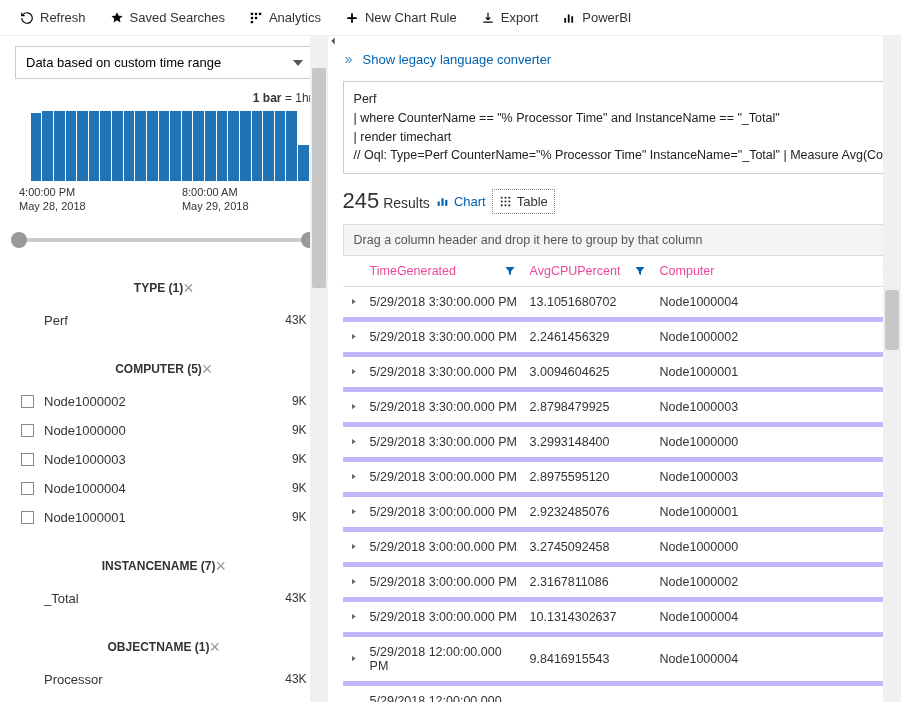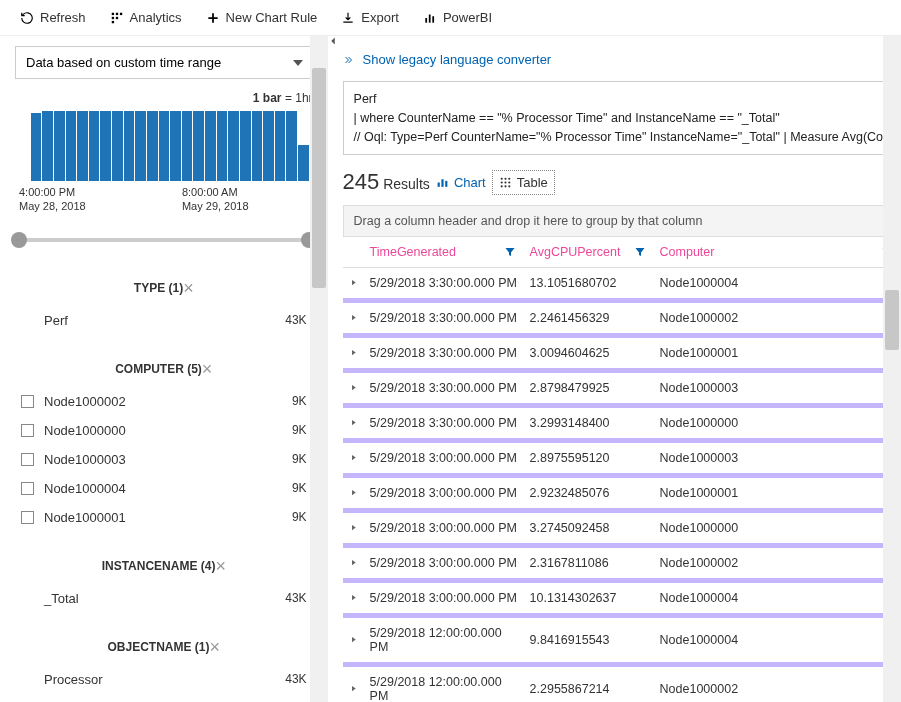--- a/index.html
+++ b/index.html
@@ -55,20 +55,26 @@
 <div class="toolbar">
   <div class="tool-btn">
       <svg viewBox="0 0 24 24" fill="none" stroke="#000" stroke-width="2">
         <path d="M3 12a9 9 0 1 0 3-6.7L3 8"></path>
         <path d="M3 3v5h5"></path>
       </svg>
       <span>Refresh</span>
     </div>
   <div class="tool-btn">
       <svg viewBox="0 0 24 24" fill="#000">
+        <path d="M12 2l2.9 6 6.6.6-5 4.6 1.5 6.5L12 16l-6 3.7 1.5-6.5-5-4.6 6.6-.6z"></path>
+      </svg>
+      <span>Saved Searches</span>
+    </div>
+  <div class="tool-btn">
+      <svg viewBox="0 0 24 24" fill="#000">
         <rect x="3" y="3" width="4" height="4"></rect>
         <rect x="10" y="3" width="4" height="4"></rect>
         <rect x="17" y="3" width="4" height="4"></rect>
         <rect x="3" y="10" width="4" height="4"></rect>
         <rect x="10" y="10" width="4" height="4"></rect>
         <rect x="3" y="17" width="4" height="4"></rect>
       </svg>
       <span>Analytics</span>
     </div>
   <div class="tool-btn">
@@ -187,21 +193,21 @@
           <div class="facet-item">
             <span class="left-part">
               <span class="box"></span>
               <span>Node1000001</span>
             </span>
             <span class="count">9K</span>
           </div>
         </div>
         <div class="facet">
           <div class="facet-hdr">
-            <span>INSTANCENAME  (4)</span>
+            <span>INSTANCENAME  (7)</span>
             <span class="x">×</span>
           </div>
           <div class="facet-item">
             <span class="left-part">
               <span style="width: 13px;"></span>
               <span>_Total</span>
             </span>
             <span class="count">43K</span>
           </div>
         </div>
@@ -230,20 +236,21 @@
       </svg>
     <div class="legacy-link">
       <svg viewBox="0 0 24 24" fill="none" stroke="#0062b1" stroke-width="2">
           <path d="M11 6l6 6-6 6M5 6l6 6-6 6"></path>
         </svg>
       <span>Show legacy language converter</span>
     </div>
     <div class="query-box">
       <div>Perf</div>
       <div>| where CounterName == "% Processor Time" and InstanceName == "_Total"</div>
+      <div>| render timechart</div>
       <div>// Oql: Type=Perf CounterName="% Processor Time" InstanceName="_Total" | Measure Avg(Cou</div>
     </div>
     <div class="result-bar">
       <div class="result-count"><b>245</b> <span>Results</span></div>
       <div class="view-btn">
           <svg viewBox="0 0 24 24" fill="#0062b1">
             <rect x="3" y="12" width="4" height="8"></rect>
             <rect x="10" y="6" width="4" height="14"></rect>
             <rect x="17" y="9" width="4" height="11"></rect>
           </svg>

